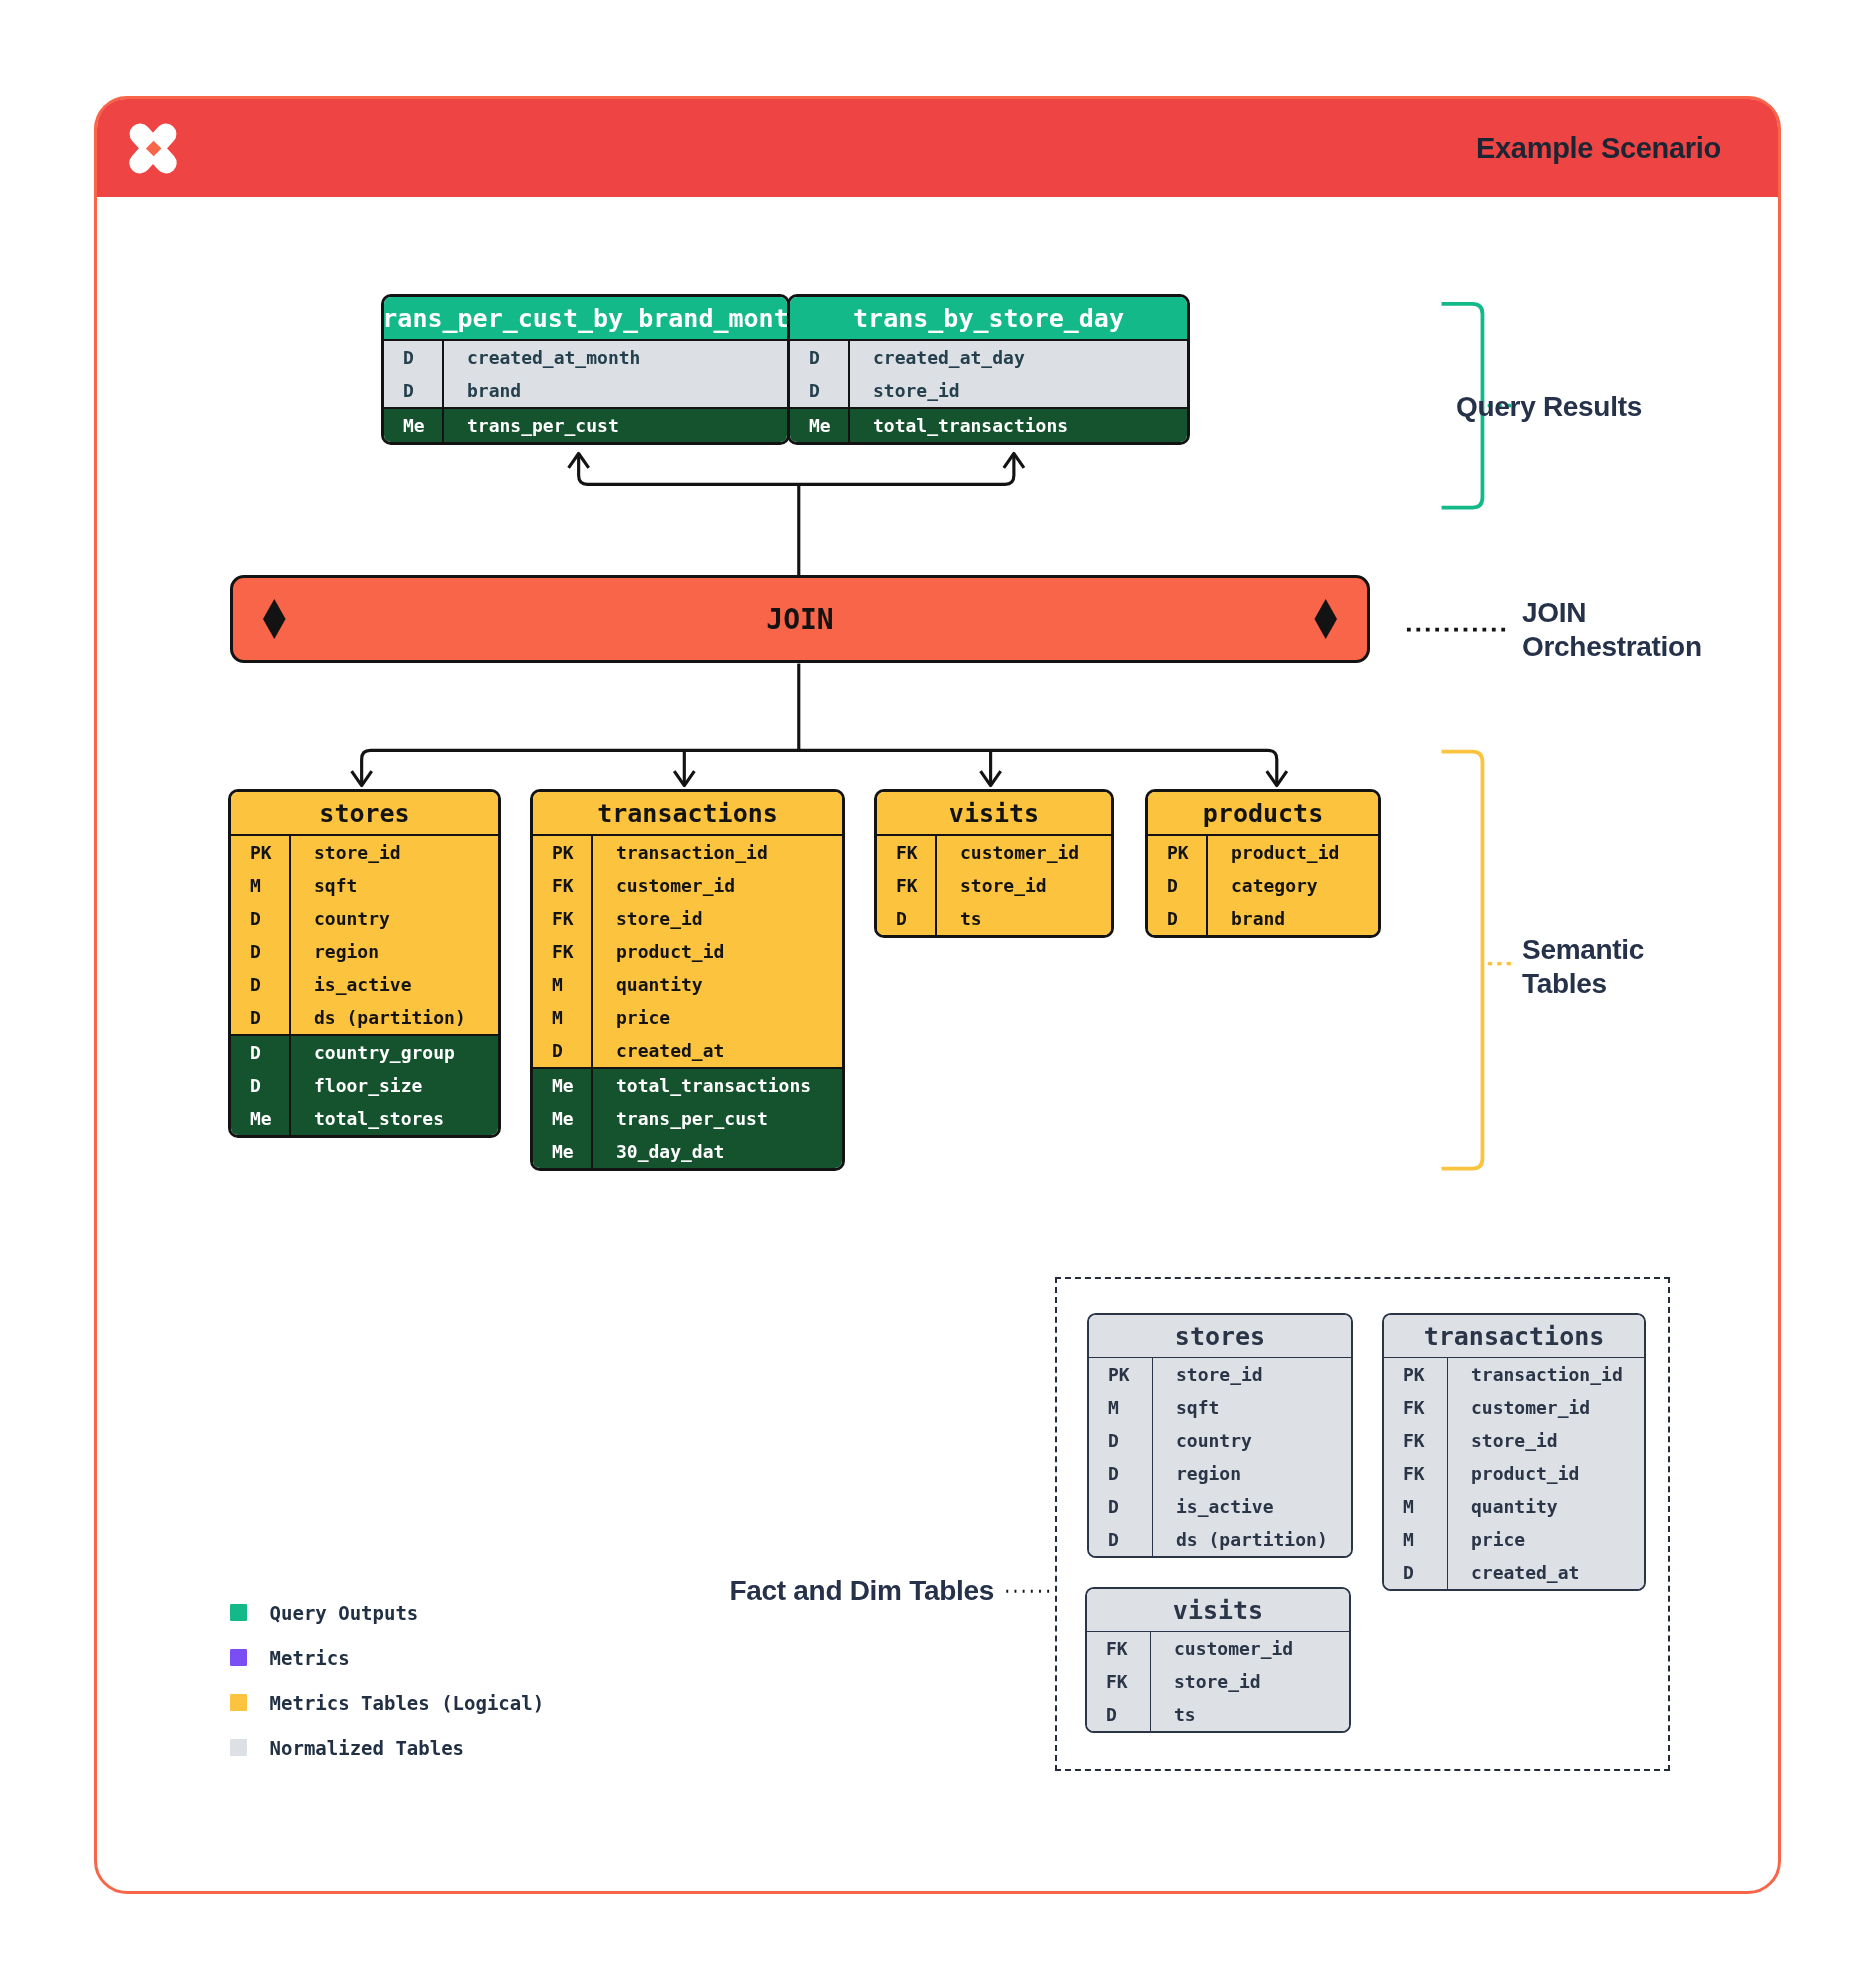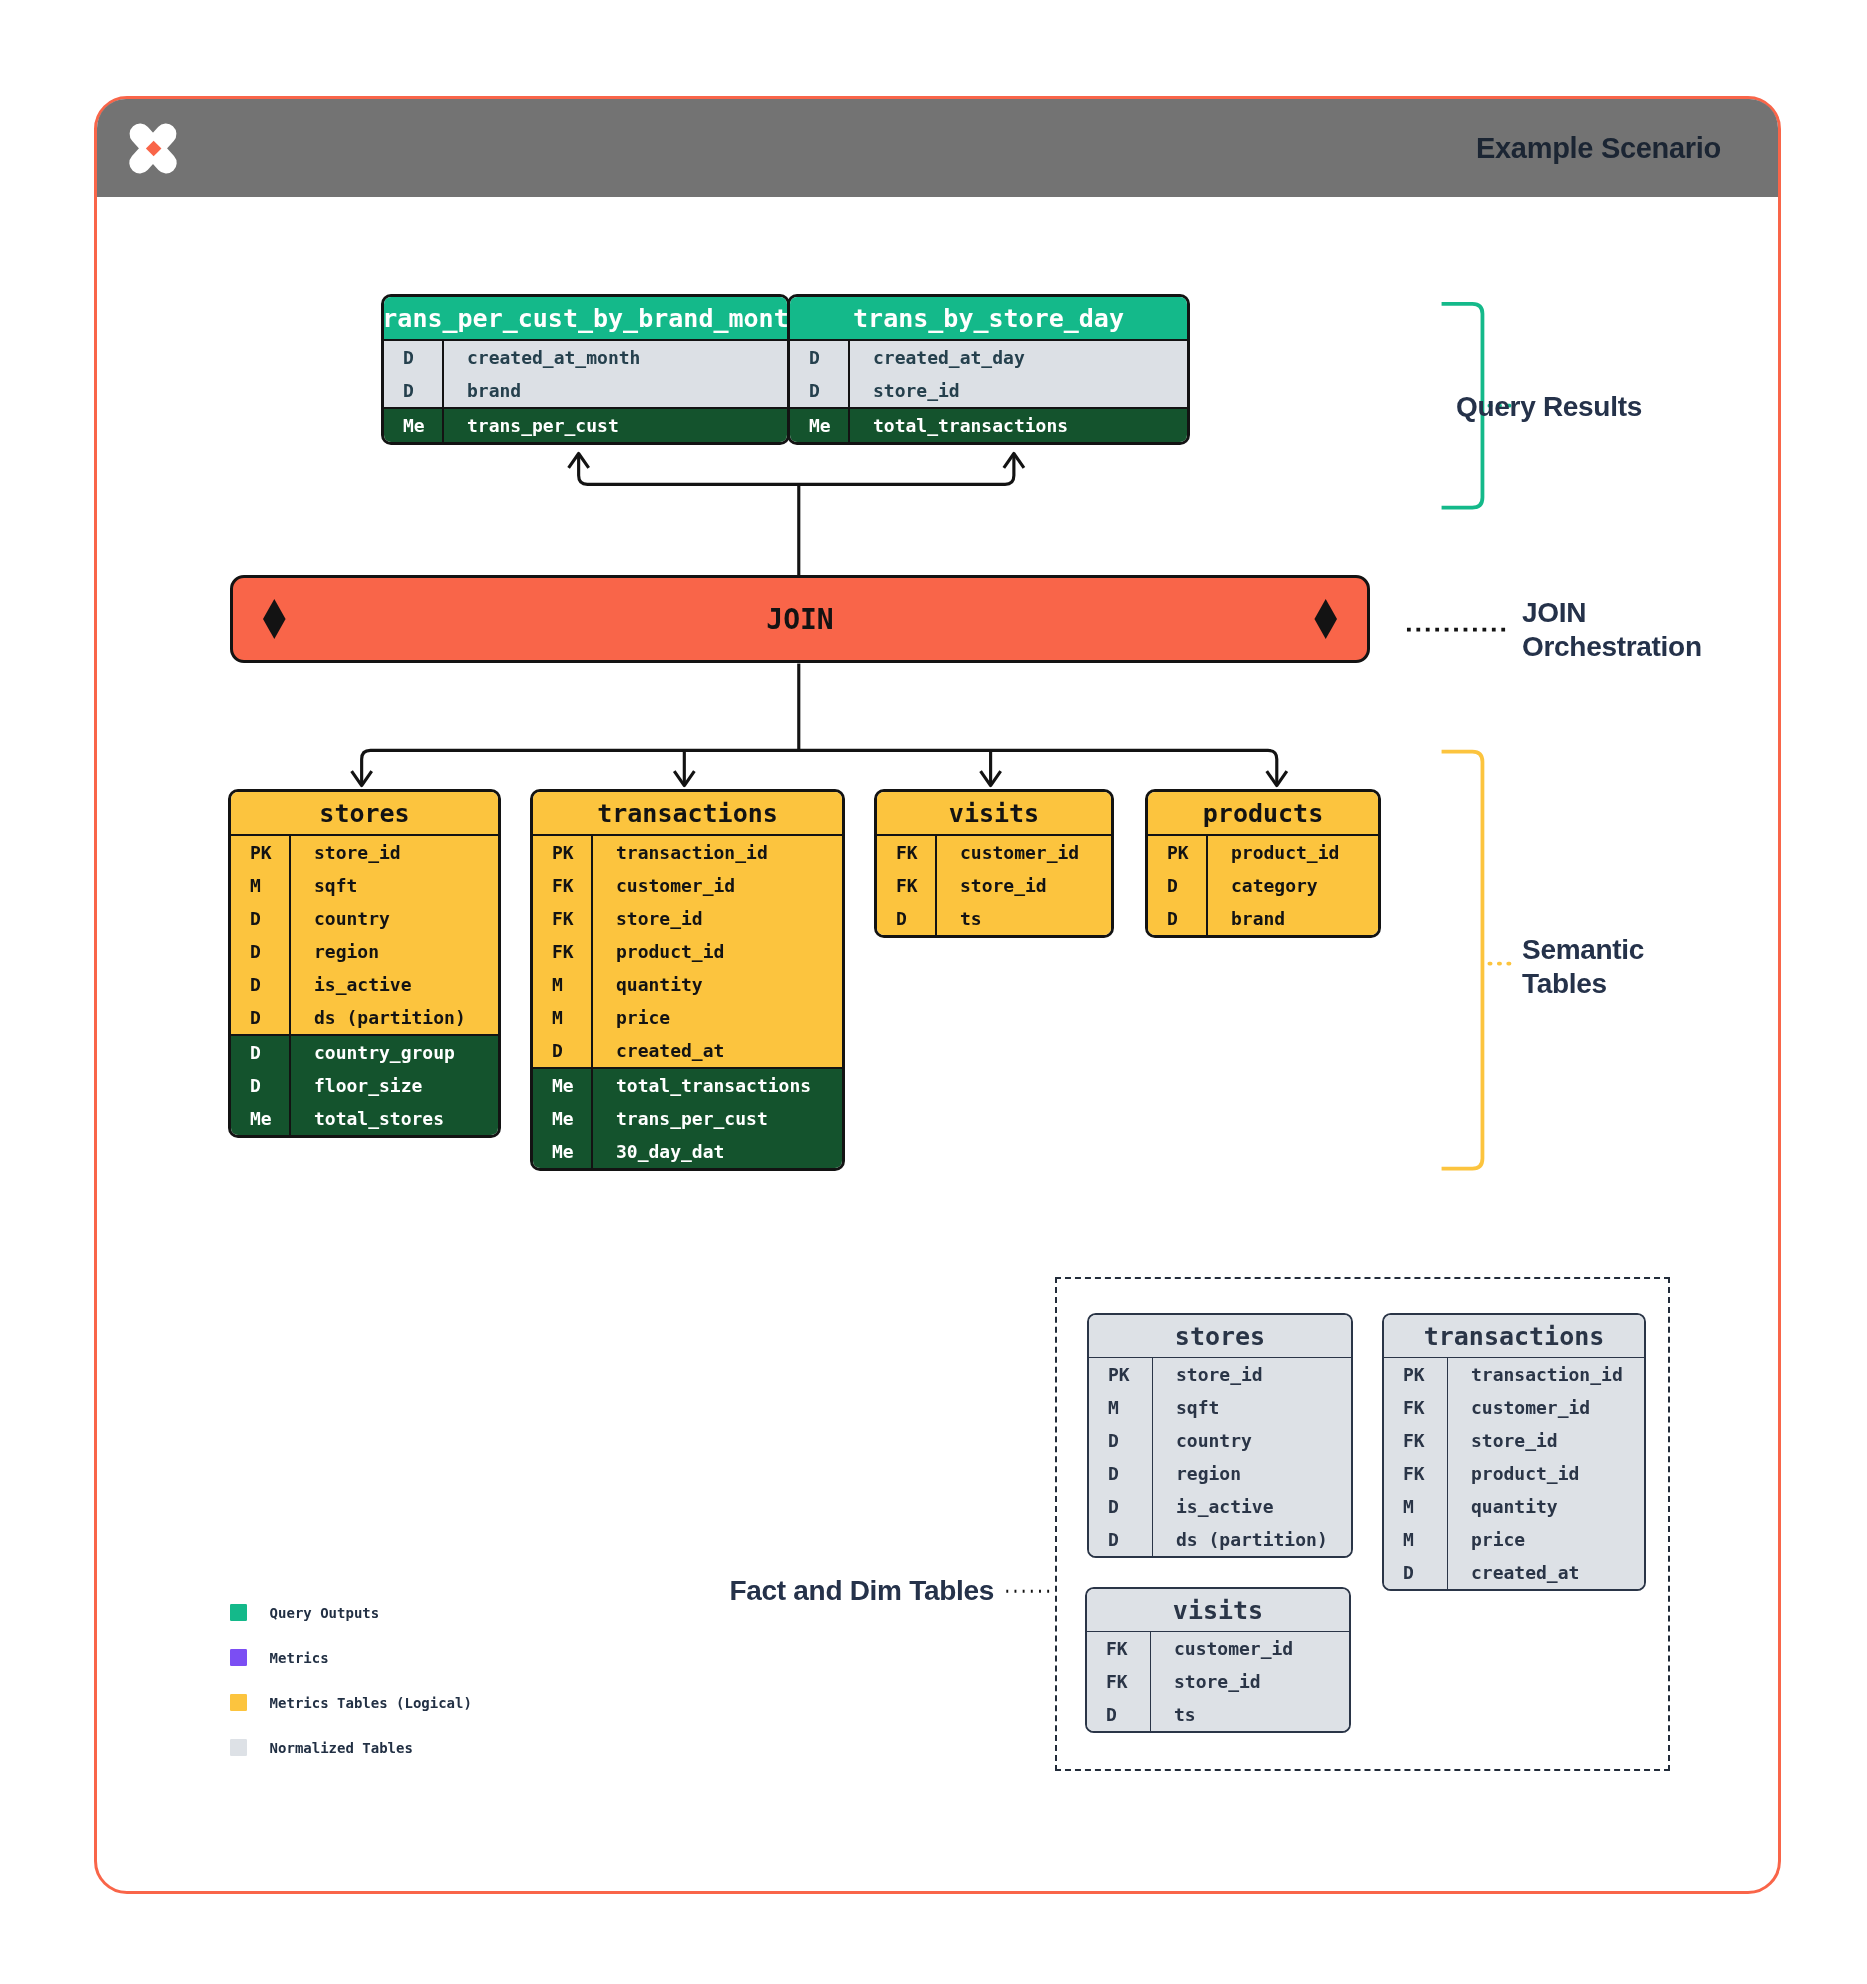--- a/index.html
+++ b/index.html
@@ -1,21 +1,21 @@
 <!DOCTYPE html>
 <html style="font-size:10px"><head>
 <meta charset="utf-8">
 <style>
   html,body{margin:0;padding:0;background:#ffffff;}
   body{width:1868px;height:1985px;position:relative;font-family:"Liberation Sans",sans-serif;}
 
   
   .card{position:absolute;left:94px;top:96px;width:1681px;height:1792px;
         border:3.1px solid #F96549;border-radius:33px;background:#ffffff;}
-  .card-header{position:absolute;left:0;top:0;right:0;height:98px;background:#737373;
+  .card-header{position:absolute;left:0;top:0;right:0;height:98px;background:#ef4444;
         border-radius:29px 29px 0 0;display:flex;align-items:center;justify-content:space-between;
         padding:0 57px 0 26.4px;box-sizing:border-box;}
   .card-title{font-size:29px;font-weight:bold;color:#1B2533;letter-spacing:-0.3px;}
 
   
   .logo{position:relative;width:60px;height:60px;}
   .logo .bar{position:absolute;left:0;right:0;top:19.5px;height:21.4px;border-radius:10.7px;background:#ffffff;}
   .logo .bar.b1{transform:rotate(48deg);}
   .logo .bar.b2{transform:rotate(-48deg);}
   .logo .hole{position:absolute;left:24.5px;top:24.5px;width:11.3px;height:11.3px;background:#F96549;transform:rotate(45deg);}
@@ -59,21 +59,21 @@
   
   .dashed-box{position:absolute;left:1055px;top:1277px;width:615px;height:494px;
         border:2.5px dashed #222C3A;box-sizing:border-box;}
 
   
   .legend{position:absolute;left:230px;top:1590px;}
   .legend-item{display:flex;align-items:center;height:45px;}
   .sw{width:17px;height:17px;margin-right:22.6px;border-radius:1.3px;flex:none;}
   .sw.green{background:#14B98A;} .sw.purple{background:#7B4EF3;}
   .sw.yellow{background:#FCC43E;} .sw.gray{background:#DDE1E6;}
-  .legend-label{font-family:"DejaVu Sans Mono",monospace;font-weight:bold;font-size:14px;color:#223044;text-align:right;}
+  .legend-label{font-family:"DejaVu Sans Mono",monospace;font-weight:bold;font-size:19px;color:#223044;text-align:right;}
 </style>
 </head>
 <body>
 
 <div class="card">
   <div class="card-header">
     <div class="logo">
       <div class="bar b1"></div>
         <div class="bar b2"></div>
         <div class="hole"></div>

